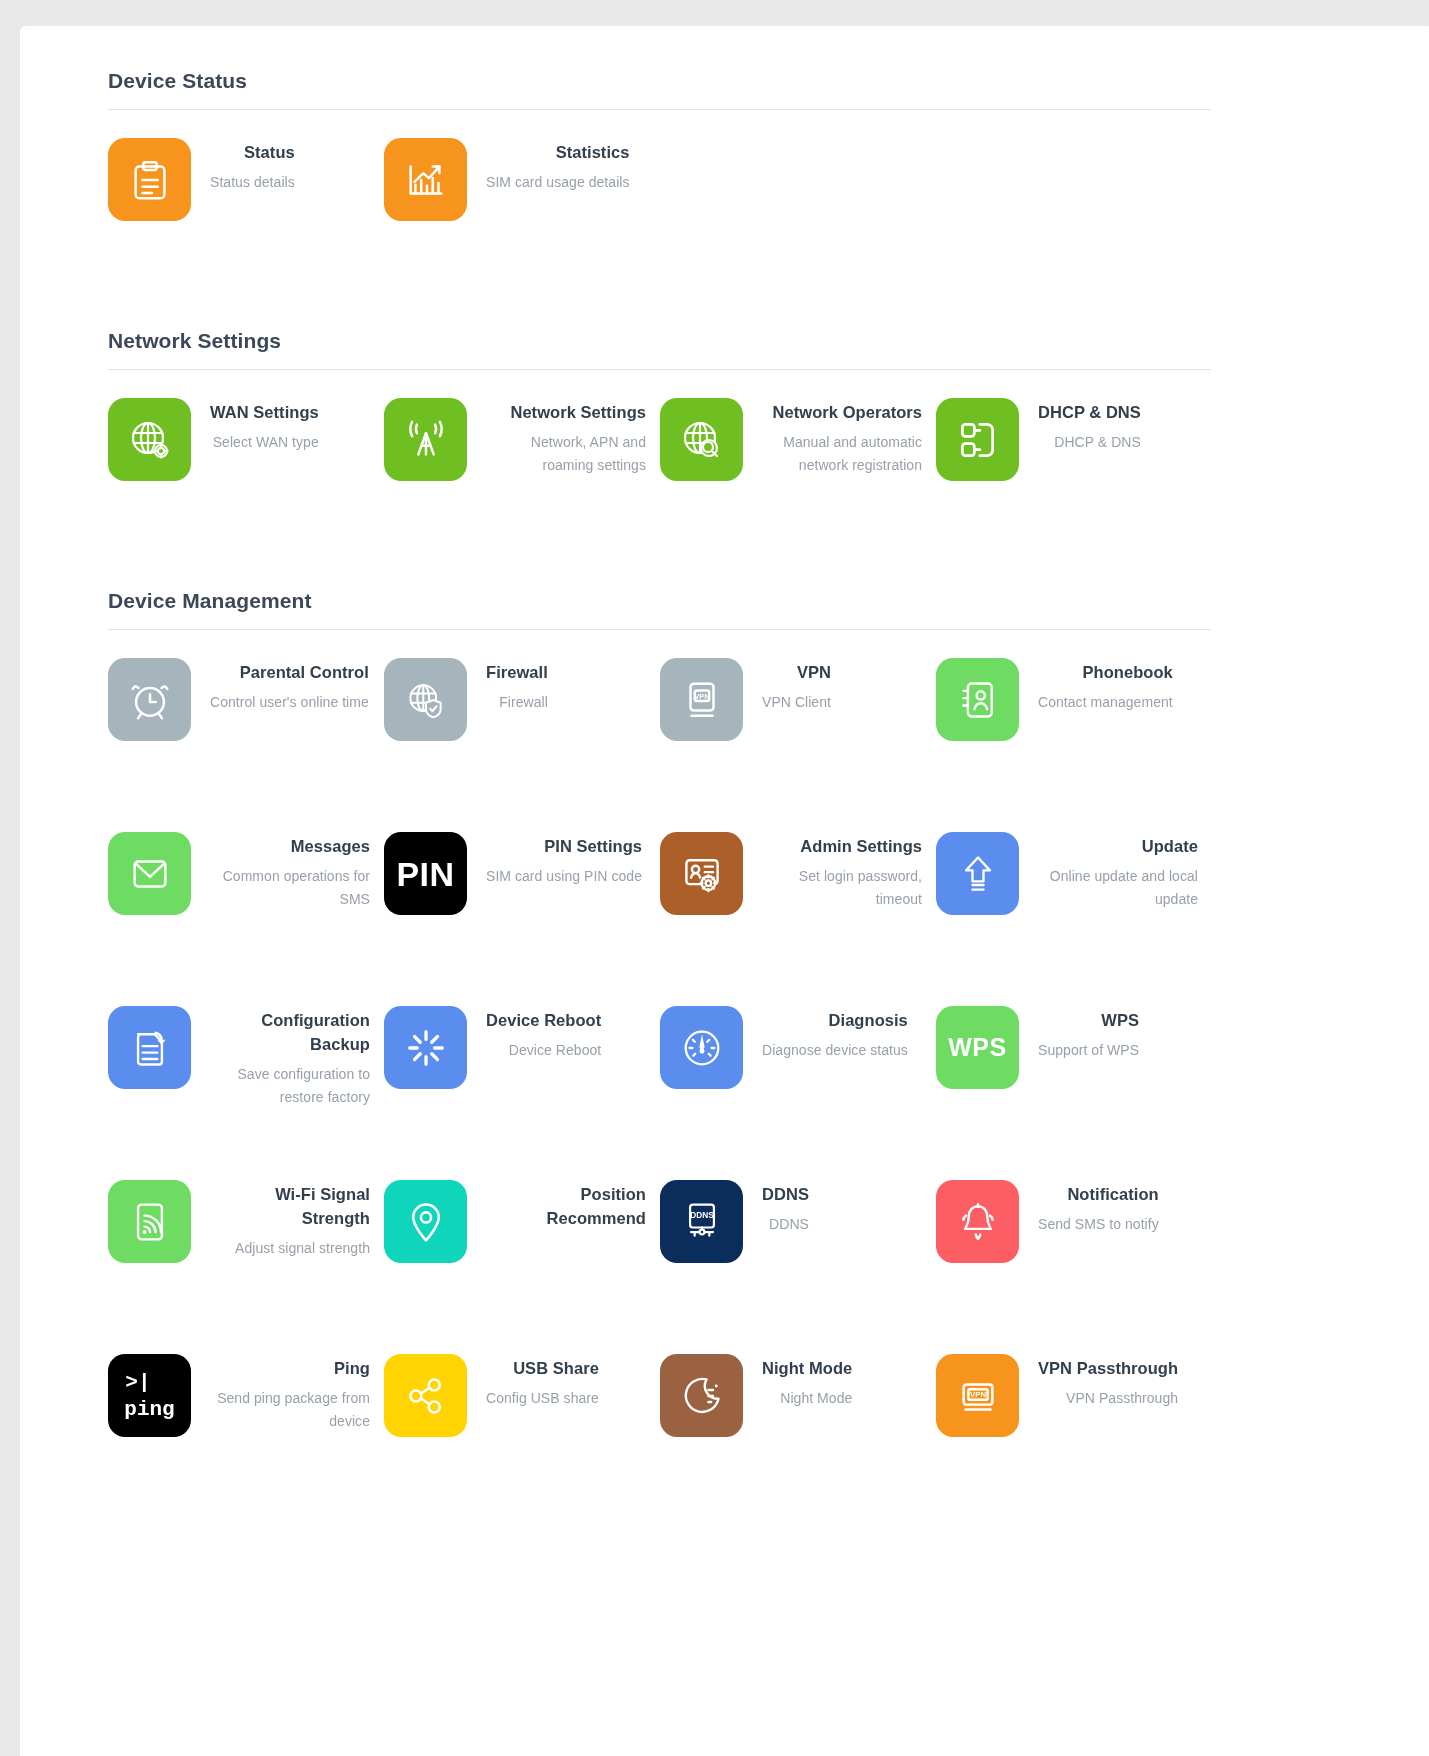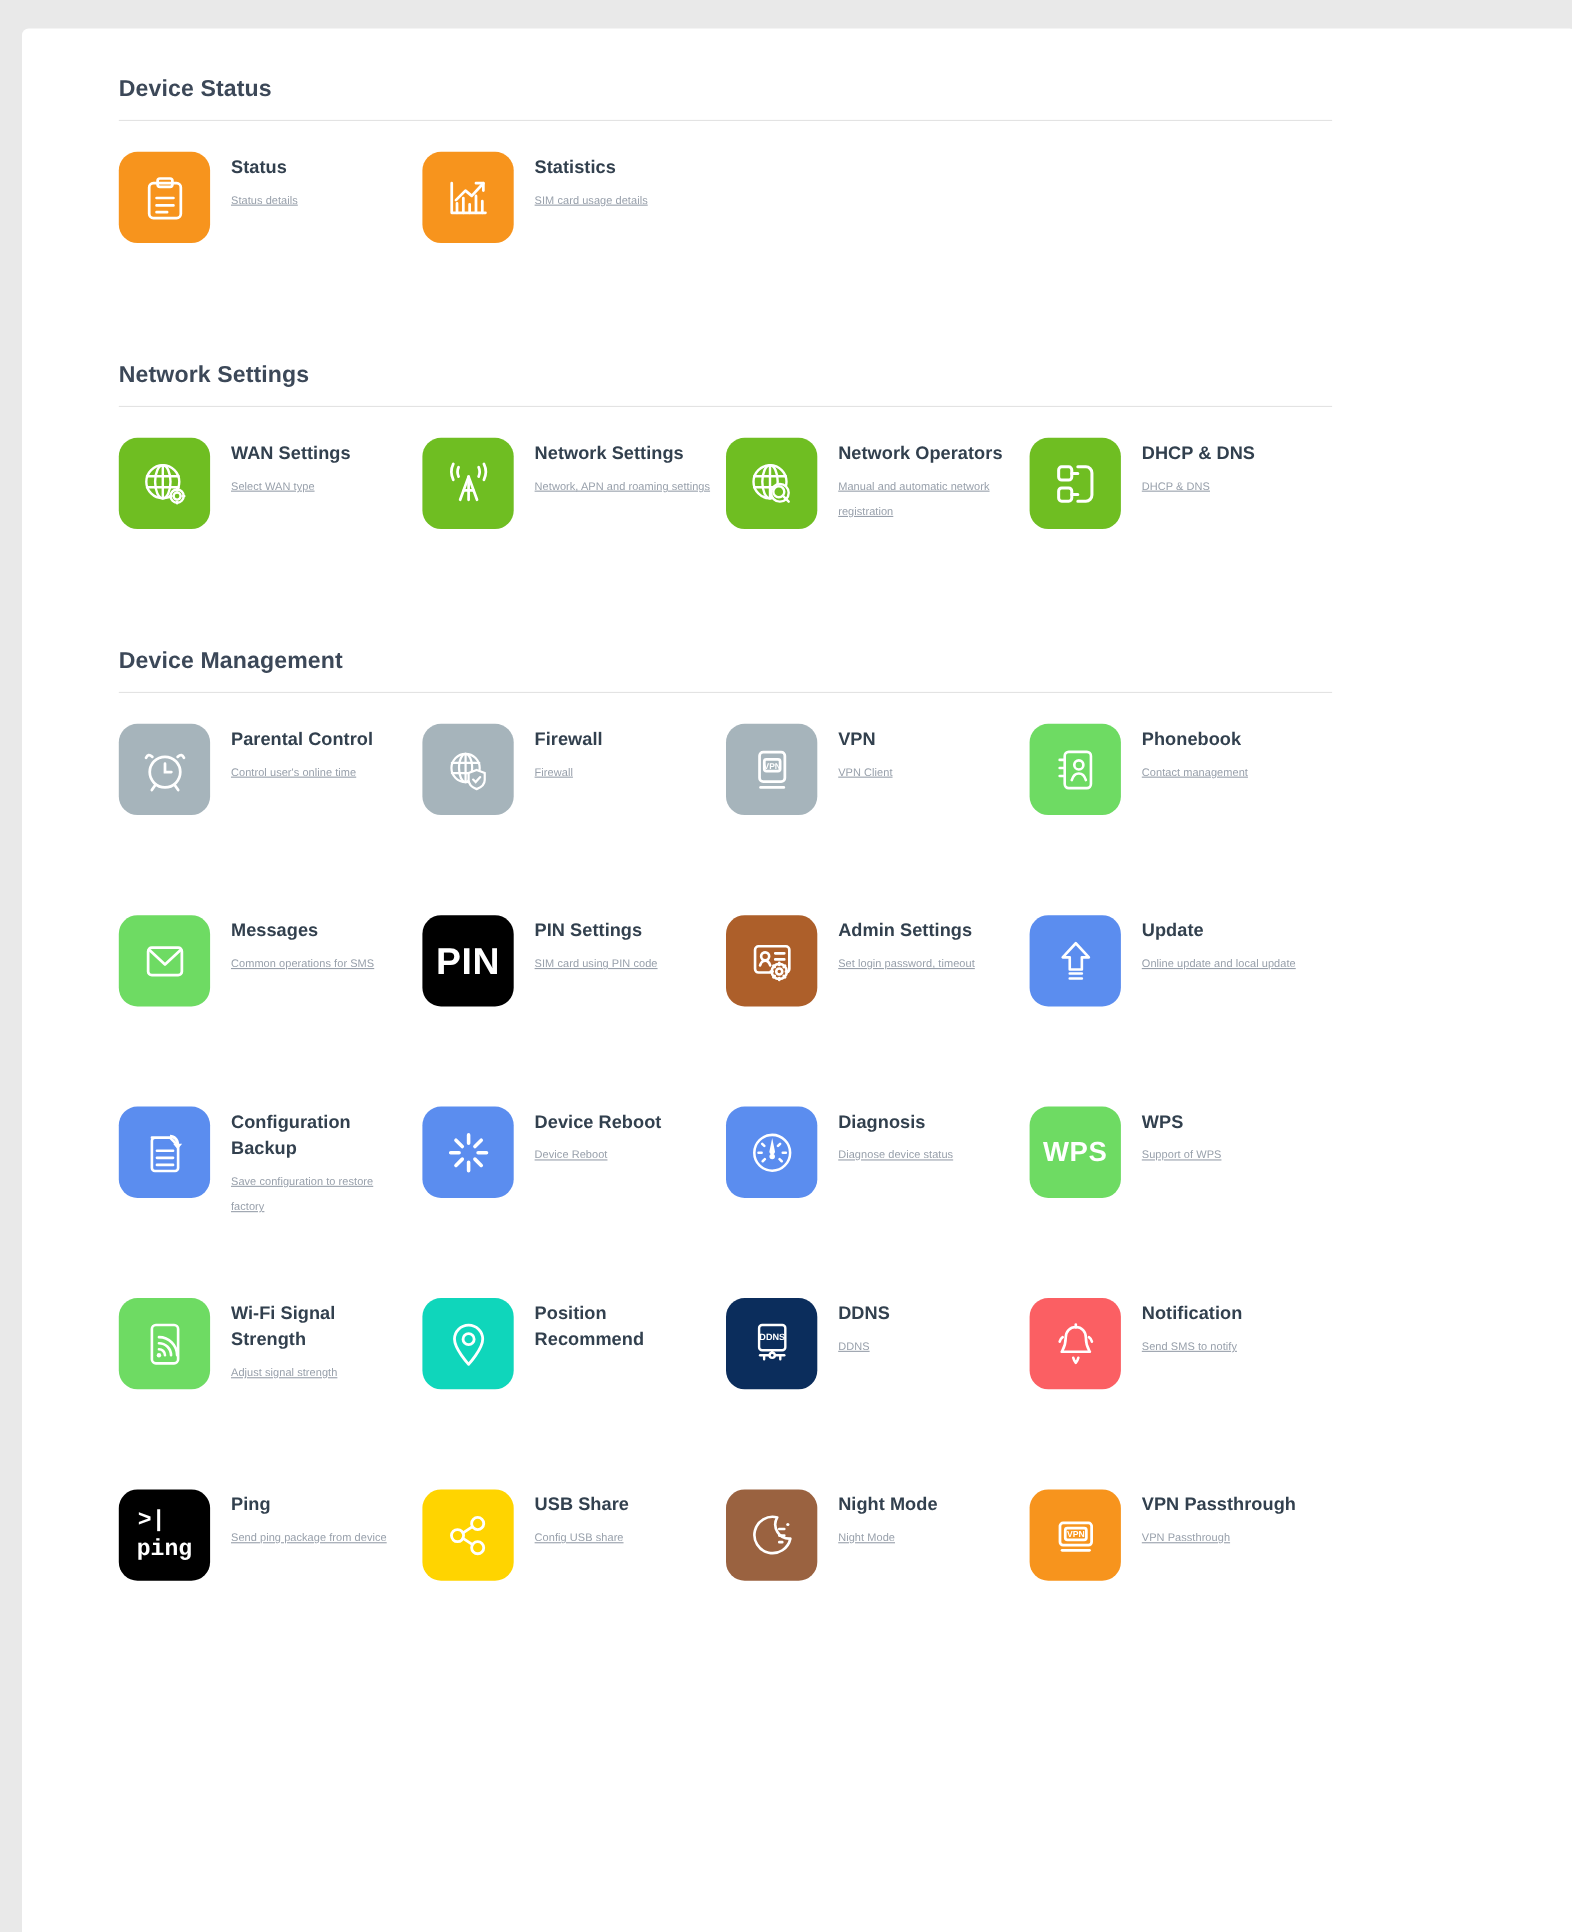--- a/index.html
+++ b/index.html
@@ -67,35 +67,35 @@
   .tile svg { display: block; }
   .tile .glyph {
     font-weight: 700;
     letter-spacing: 0.5px;
     line-height: 1;
   }
   .meta {
     margin-left: 19px;
     padding-top: 2px;
     max-width: 160px;
+    text-align: right;
   }
   .meta .t {
     font-size: 16.5px;
     font-weight: 700;
     color: #32404e;
     line-height: 24px;
     letter-spacing: 0.05px;
   }
   .meta .d {
-    font-size: 10px;
+    font-size: 14px;
     color: #98a0ab;
     line-height: 23px;
     margin-top: 7px;
     letter-spacing: 0.05px;
-    text-decoration: underline;
   }
   .gap-sm { height: 44px; }
   .ping-glyph {
     font-family: "Liberation Mono", monospace;
     font-size: 21px;
     font-weight: 700;
     line-height: 21px;
     text-align: left;
     letter-spacing: 0px;
   }

